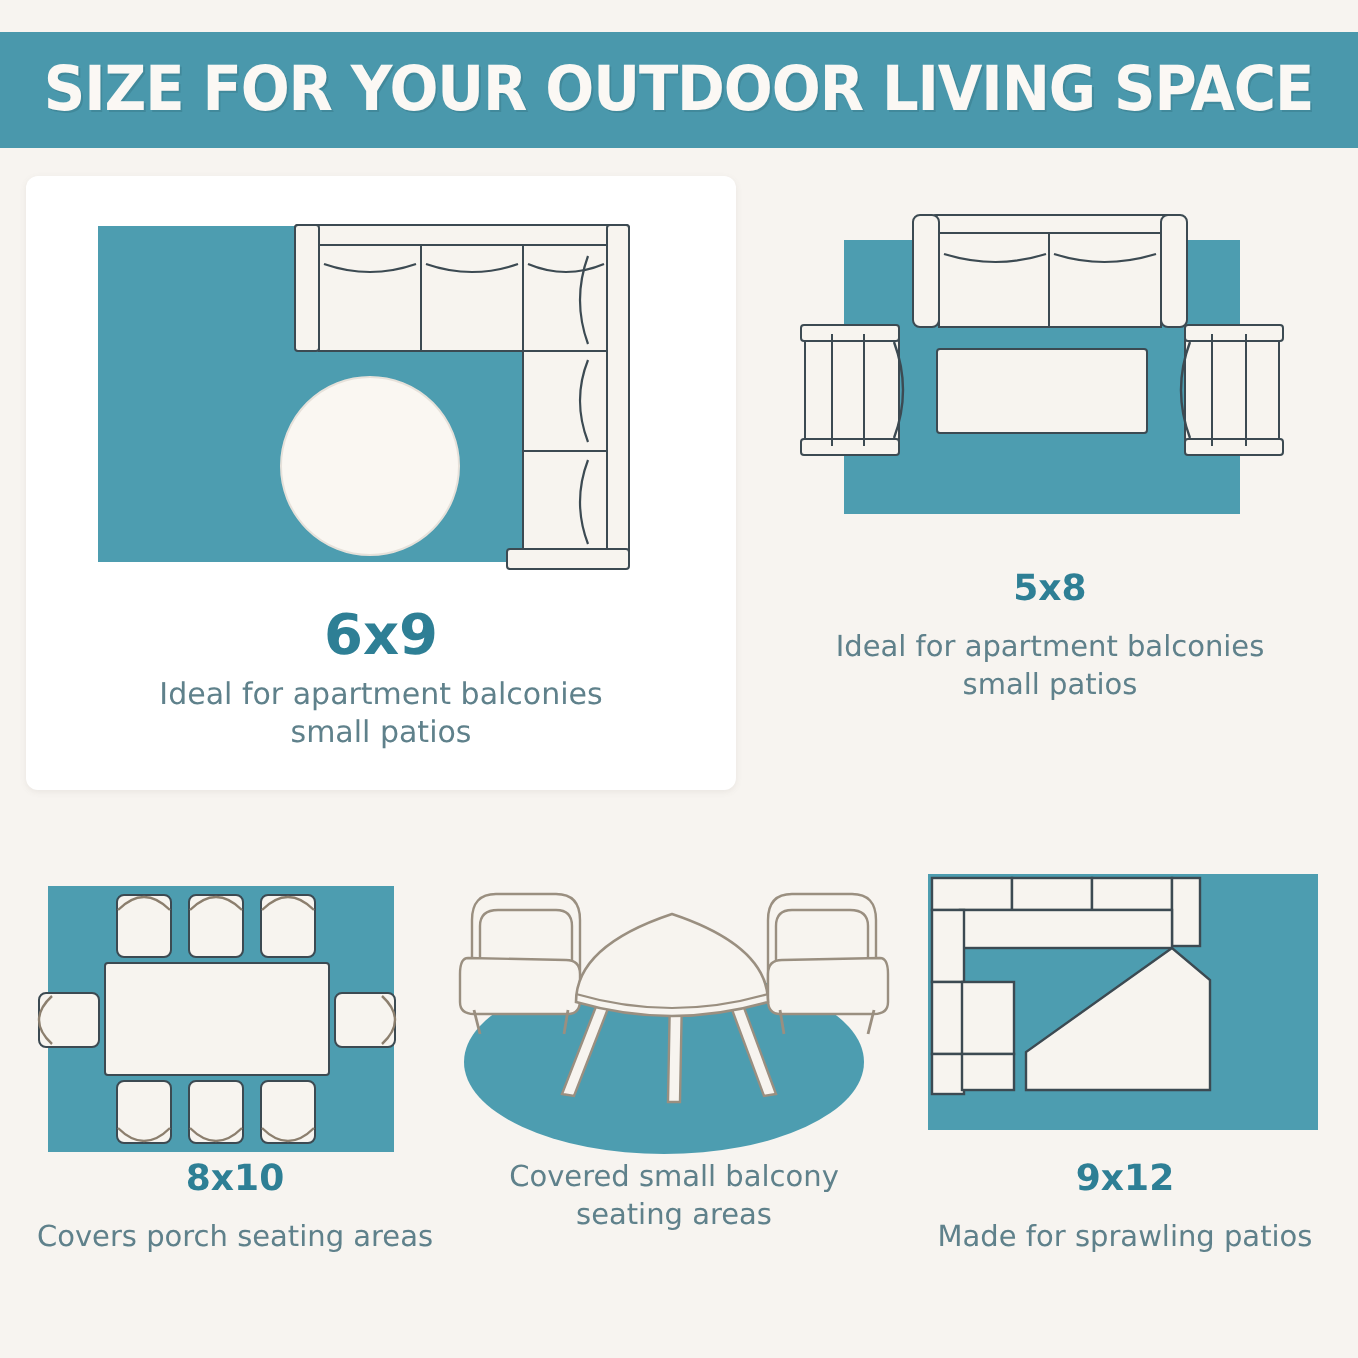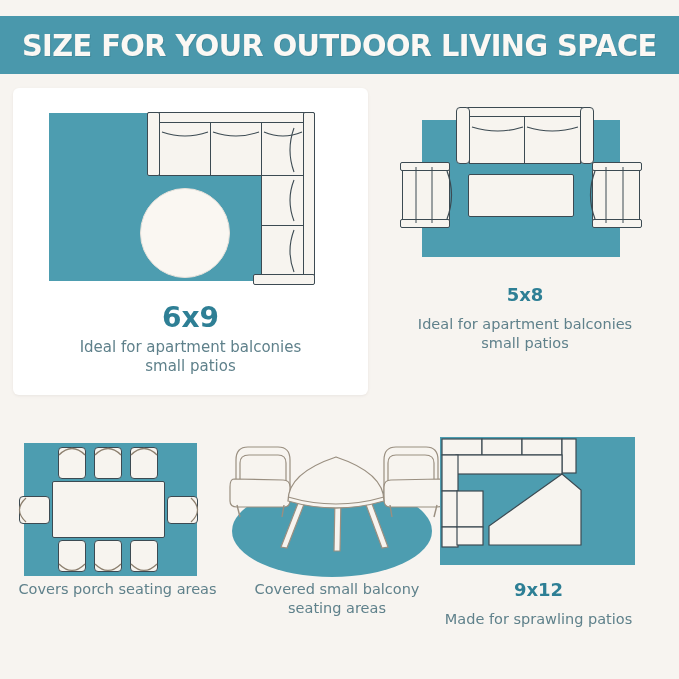--- a/index.html
+++ b/index.html
@@ -182,20 +182,21 @@
         <path d="M126,30 Q139,17 152,30" fill="none" stroke="#8c7f6e" stroke-width="1.2"></path>
         <path d="M54,139 Q67,152 80,139" fill="none" stroke="#8c7f6e" stroke-width="1.2"></path>
         <path d="M90,139 Q103,152 116,139" fill="none" stroke="#8c7f6e" stroke-width="1.2"></path>
         <path d="M126,139 Q139,152 152,139" fill="none" stroke="#8c7f6e" stroke-width="1.2"></path>
         <path d="M21,73 Q8,85 21,97" fill="none" stroke="#8c7f6e" stroke-width="1.2"></path>
         <path d="M186,73 Q199,85 186,97" fill="none" stroke="#8c7f6e" stroke-width="1.2"></path>
       </svg>
     </div>
 
     <div class="cap" style="left:0;top:150px;width:225px;">
+      <div class="size">8x10</div>
       <div class="desc">
         <div>Covers porch seating areas</div>
       </div>
     </div>
   </div>
 
   <div class="panel" style="left:222px;top:425px;width:230px;height:250px;">
     <div class="art" style="position:absolute;left:0;top:0;width:230px;height:160px;">
       <div class="rug round" style="left:10px;top:60px;width:200px;height:92px;"></div>
 
@@ -227,21 +228,21 @@
     </div>
 
     <div class="cap" style="left:0;top:150px;width:230px;">
       <div class="desc">
         <div>Covered small balcony</div>
         <div>seating areas</div>
       </div>
     </div>
   </div>
 
-  <div class="panel" style="left:426px;top:425px;width:225px;height:250px;">
+  <div class="panel" style="left:450px;top:425px;width:225px;height:250px;">
     <div class="art" style="position:absolute;left:0;top:0;width:225px;height:160px;">
       <div class="rug" style="left:14px;top:12px;width:195px;height:128px;"></div>
 
       <svg class="svgwrap" width="225" height="160">
         <g fill="#f7f4ef" stroke="#3c4a52" stroke-width="1.2">
 
           <rect x="16" y="14" width="40" height="16"></rect>
           <rect x="56" y="14" width="40" height="16"></rect>
           <rect x="96" y="14" width="40" height="16"></rect>
           <rect x="136" y="14" width="14" height="34"></rect>

